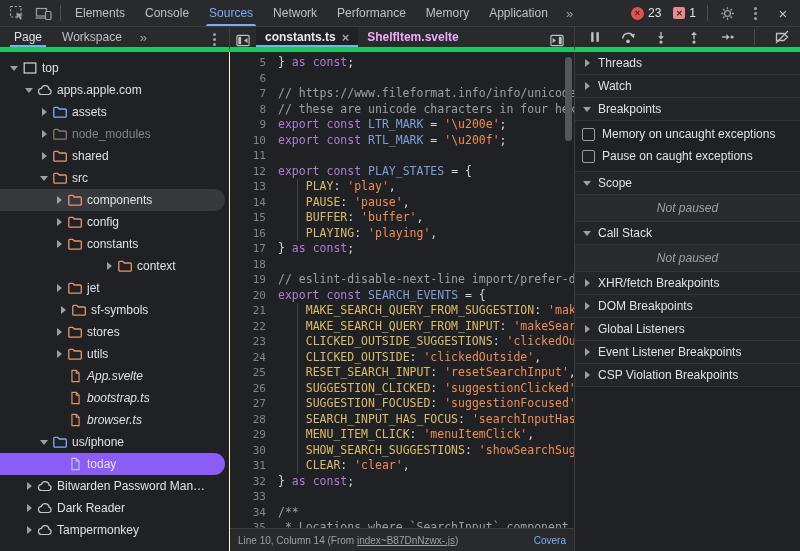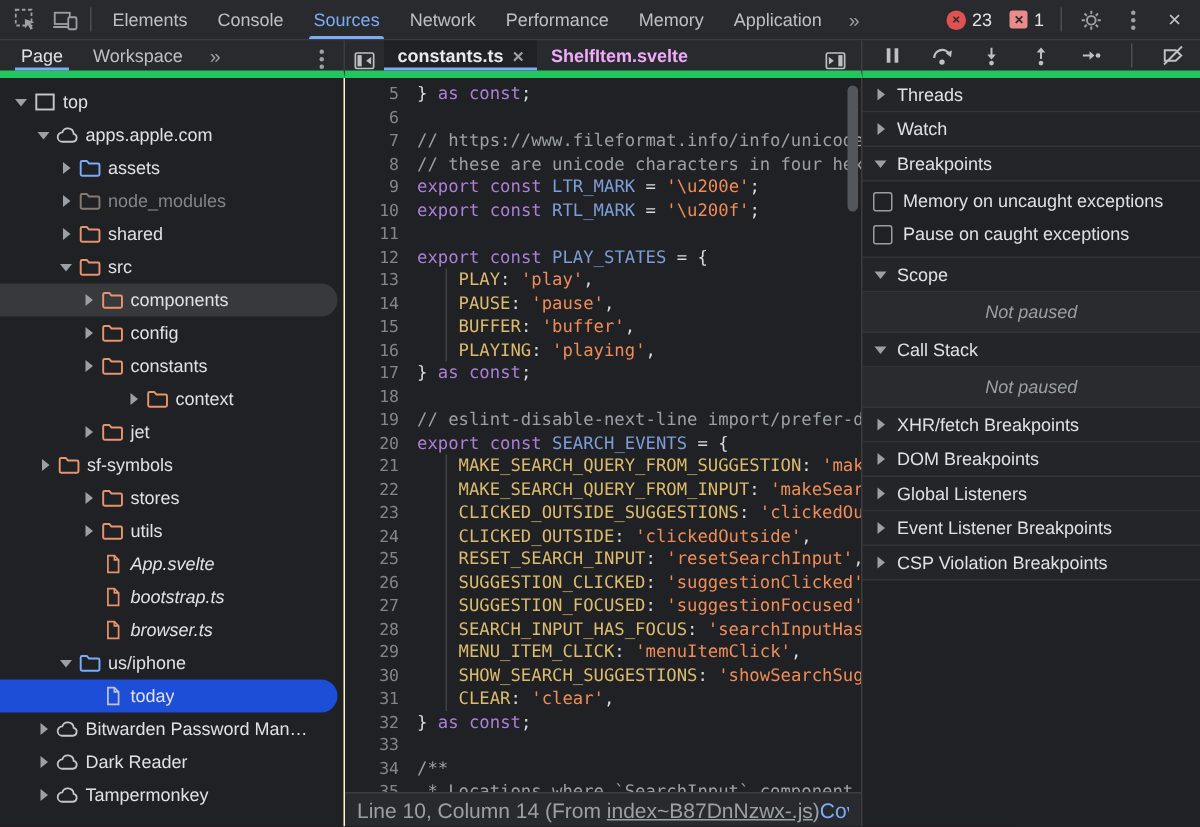--- a/index.html
+++ b/index.html
@@ -52,21 +52,21 @@
              background:none; border:none; cursor:pointer; flex:0 0 auto; }
 
   
   .content { flex:1; display:flex; min-height:0; }
 
   
   .tree-pane { width:230px; border-right:1px solid #fef9c3; background:#202124;
                padding-top:5px; overflow:hidden; }
   .trow { height:22px; display:flex; align-items:center; cursor:pointer; margin-right:4px; }
   .trow.hl    { background:#37393d; border-radius:0 11px 11px 0; }
-  .trow.sel   { background:#1d4ed8; border-radius:0 11px 11px 0; }
+  .trow.sel   { background:#8b5cf6; border-radius:0 11px 11px 0; }
   .trow .arrow { width:12px; flex:0 0 12px; display:flex; justify-content:center; }
   .arr-down { width:0; height:0; border-left:4px solid transparent; border-right:4px solid transparent; border-top:5px solid #9aa0a6; }
   .arr-right { width:0; height:0; border-top:4px solid transparent; border-bottom:4px solid transparent; border-left:5px solid #9aa0a6; }
   .trow .ticon { width:20px; flex:0 0 20px; display:flex; align-items:center; justify-content:center; }
   .trow .tlabel { white-space:nowrap; overflow:hidden; text-overflow:ellipsis; padding-left:2px; }
   .tlabel.italic { font-style:italic; }
   .tlabel.dim { color:#80868b; }
 
   
   .editor-pane { width:345px; border-right:1px solid #3d3d3d; position:relative; background:#202124; }
@@ -75,21 +75,21 @@
            font-family:"DejaVu Sans Mono", monospace; font-size:11.5px; }
   .lnum { flex:0 0 46px; text-align:right; padding-right:10px; color:#80868b; font-size:11px; cursor:pointer; }
   .ltext { flex:1; overflow:hidden; white-space:pre; padding-left:2px; cursor:text; }
   .tk-kw{color:#ab7fd6} .tk-def{color:#7d9ed8} .tk-prop{color:#dcbb6d}
   .tk-str{color:#ef8d58} .tk-cmt{color:#9aa0a6} .tk-pun{color:#d7dade}
   .iguide { position:absolute; width:1px; background:#404346; left:67px; }
   .vscroll-thumb { position:absolute; right:2px; top:5px; width:7px; height:84px;
                    background:#53565a; border-radius:4px; cursor:grab; }
   .statusbar { position:absolute; left:0; right:0; bottom:0; height:23px; background:#292a2d;
                border-top:1px solid #3d3d3d; display:flex; align-items:center;
-               padding:0 8px; font-size:14px; color:#9aa0a6; white-space:nowrap; overflow:hidden; }
+               padding:0 8px; font-size:10px; color:#9aa0a6; white-space:nowrap; overflow:hidden; }
   .status-link { text-decoration:underline; cursor:pointer; }
   .status-right { margin-left:auto; color:#7cacf8; cursor:pointer; overflow:hidden; }
 
   
   .side-pane { width:225px; background:#202124; overflow:hidden; }
   .sect-head { height:23px; display:flex; align-items:center; gap:6px; padding-left:7px;
                border-bottom:1px solid #333438; cursor:pointer; background:#242528; color:#dfe1e5; }
   .sect-head .arrow { width:10px; display:flex; justify-content:center; }
   .np-row { height:27px; display:flex; align-items:center; justify-content:center;
             font-style:italic; color:#9aa0a6; background:#2a2b2e; border-bottom:1px solid #333438; }
@@ -337,21 +337,21 @@
           <span class="arrow">
             <i class="arr-right"></i>
           </span>
           <span class="ticon">
             <svg width="16" height="16" viewBox="0 0 16 16">
               <path d="M1.8 4.3q0-1 1-1h3l1.5 1.7h6q1 0 1 1v6.2q0 1-1 1H2.8q-1 0-1-1z" fill="none" stroke="#e8956d" stroke-width="1.3"></path>
             </svg>
           </span>
           <span class="tlabel">constants</span>
         </div>
-        <div class="trow" style="padding-left: 83px;">
+        <div class="trow" style="padding-left: 83px; margin-left: 20px;">
           <span class="arrow">
             <i class="arr-right"></i>
           </span>
           <span class="ticon">
             <svg width="16" height="16" viewBox="0 0 16 16">
               <path d="M1.8 4.3q0-1 1-1h3l1.5 1.7h6q1 0 1 1v6.2q0 1-1 1H2.8q-1 0-1-1z" fill="none" stroke="#e8956d" stroke-width="1.3"></path>
             </svg>
           </span>
           <span class="tlabel">context</span>
         </div>
@@ -359,21 +359,21 @@
           <span class="arrow">
             <i class="arr-right"></i>
           </span>
           <span class="ticon">
             <svg width="16" height="16" viewBox="0 0 16 16">
               <path d="M1.8 4.3q0-1 1-1h3l1.5 1.7h6q1 0 1 1v6.2q0 1-1 1H2.8q-1 0-1-1z" fill="none" stroke="#e8956d" stroke-width="1.3"></path>
             </svg>
           </span>
           <span class="tlabel">jet</span>
         </div>
-        <div class="trow" style="padding-left: 24px;">
+        <div class="trow" style="padding-left: 57px;">
           <span class="arrow">
             <i class="arr-right"></i>
           </span>
           <span class="ticon">
             <svg width="16" height="16" viewBox="0 0 16 16">
               <path d="M1.8 4.3q0-1 1-1h3l1.5 1.7h6q1 0 1 1v6.2q0 1-1 1H2.8q-1 0-1-1z" fill="none" stroke="#e8956d" stroke-width="1.3"></path>
             </svg>
           </span>
           <span class="tlabel">sf-symbols</span>
         </div>

